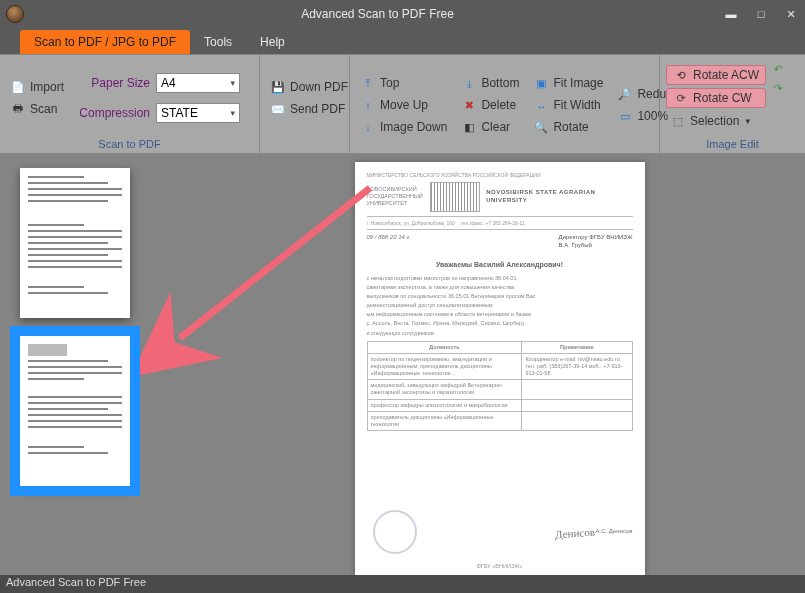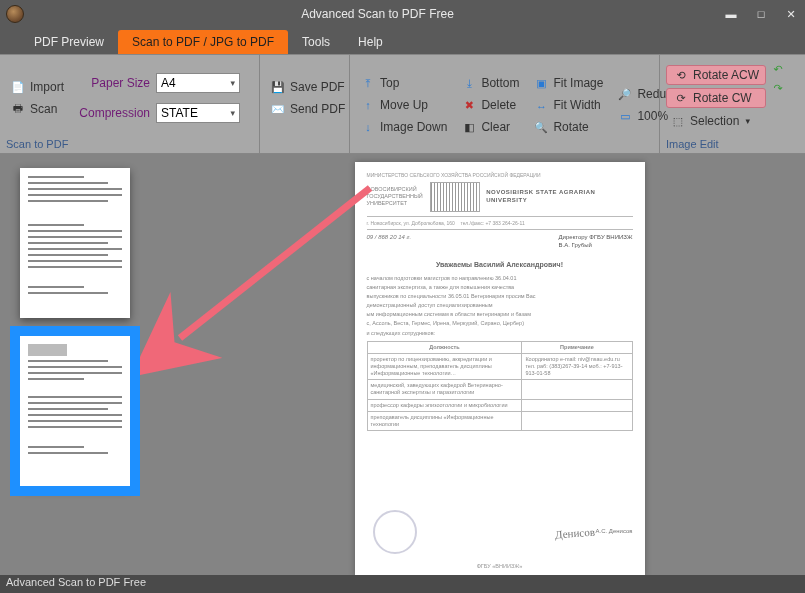--- a/index.html
+++ b/index.html
@@ -11,21 +11,21 @@
 .titlebar .win-controls { display: flex; gap: 14px; font-size: 11px; }
 .titlebar .win-controls span { cursor: pointer; width: 16px; text-align: center; }
 
 .tabs { height: 26px; display: flex; align-items: flex-end; padding-left: 20px; gap: 0; }
 .tab { padding: 5px 14px; font-size: 12px; color: #e8e8e8; cursor: pointer; border-top-left-radius: 3px; border-top-right-radius: 3px; }
 .tab.active { background: #f97316; color: #222; }
 
 .ribbon { background: #a8a8a8; border-top: 1px solid #868686; border-bottom: 1px solid #868686; display: flex; height: 100px; }
 .ribbon-group { border-right: 1px solid #868686; padding: 4px 6px 2px 6px; display: flex; flex-direction: column; }
 .ribbon-group .group-body { flex: 1; display: flex; }
-.ribbon-group .group-label { font-size: 11px; color: #3a5a8a; padding: 1px 0; }
+.ribbon-group .group-label { font-size: 11px; color: #3a5a8a; text-align: center; padding: 1px 0; }
 
 .rbtn { display: flex; align-items: center; gap: 4px; font-size: 12px; color: #333; padding: 2px 4px; cursor: pointer; white-space: nowrap; border-radius: 2px; }
 .rbtn.highlight-pink { background: #e89aa5; border: 1px solid #c87080; border-radius: 3px; padding: 1px 6px; }
 
 .icon { width: 16px; height: 16px; display: inline-flex; align-items: center; justify-content: center; font-size: 11px; }
 
 .col { display: flex; flex-direction: column; gap: 2px; justify-content: center; }
 .form-row { display: flex; align-items: center; gap: 6px; height: 28px; }
 .form-row label { font-size: 12px; color: #701a75; width: 78px; text-align: right; }
 .form-row .dropdown { width: 84px; height: 20px; background: #fff; border: 1px solid #888; font-size: 12px; padding: 1px 4px; display: flex; align-items: center; justify-content: space-between; text-align: right; }
@@ -64,21 +64,20 @@
   <div class="app-icon"></div>
   <div class="title">Advanced Scan to PDF Free</div>
   <div class="win-controls">
     <span>▬</span>
     <span>□</span>
     <span>✕</span>
   </div>
 </div>
 
 <div class="tabs">
-  <div class="tab">PDF Preview</div>
   <div class="tab active">Scan to PDF / JPG to PDF</div>
   <div class="tab">Tools</div>
   <div class="tab">Help</div>
 </div>
 
 <div class="ribbon">
 
   <div class="ribbon-group" style="width:260px">
     <div class="group-body">
       <div class="col" style="margin-right:4px">
@@ -109,21 +108,21 @@
       </div>
     </div>
     <div class="group-label">Scan to PDF</div>
   </div>
 
   <div class="ribbon-group" style="width:90px">
     <div class="group-body">
       <div class="col">
         <div class="rbtn">
           <span class="icon">💾</span>
-          <span>Save PDF</span>
+          <span>Down PDF</span>
         </div>
         <div class="rbtn">
           <span class="icon">✉️</span>
           <span>Send PDF</span>
         </div>
       </div>
     </div>
     <div class="group-label">&nbsp;</div>
   </div>
 

